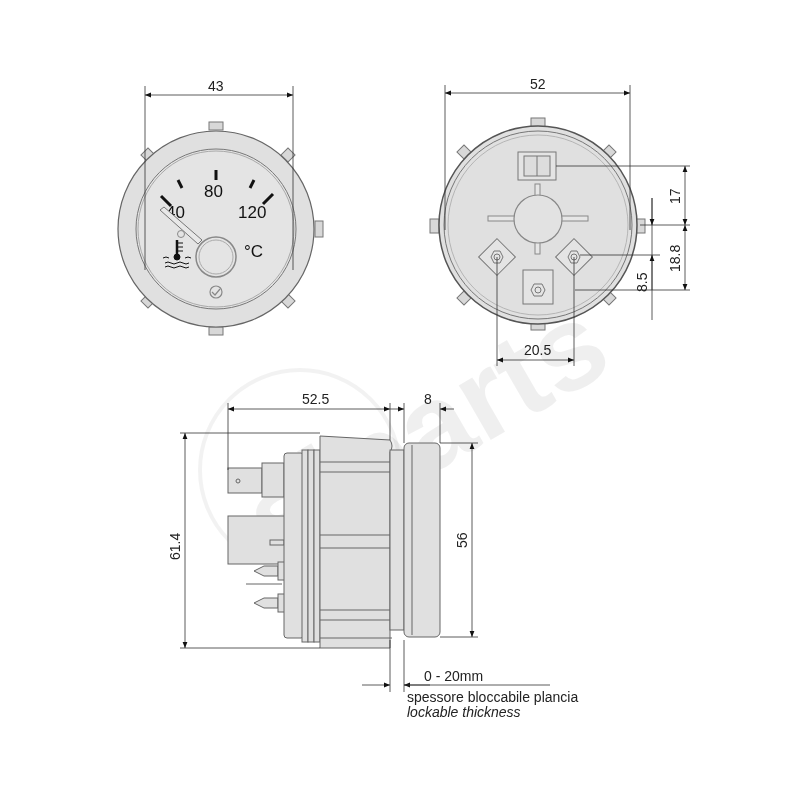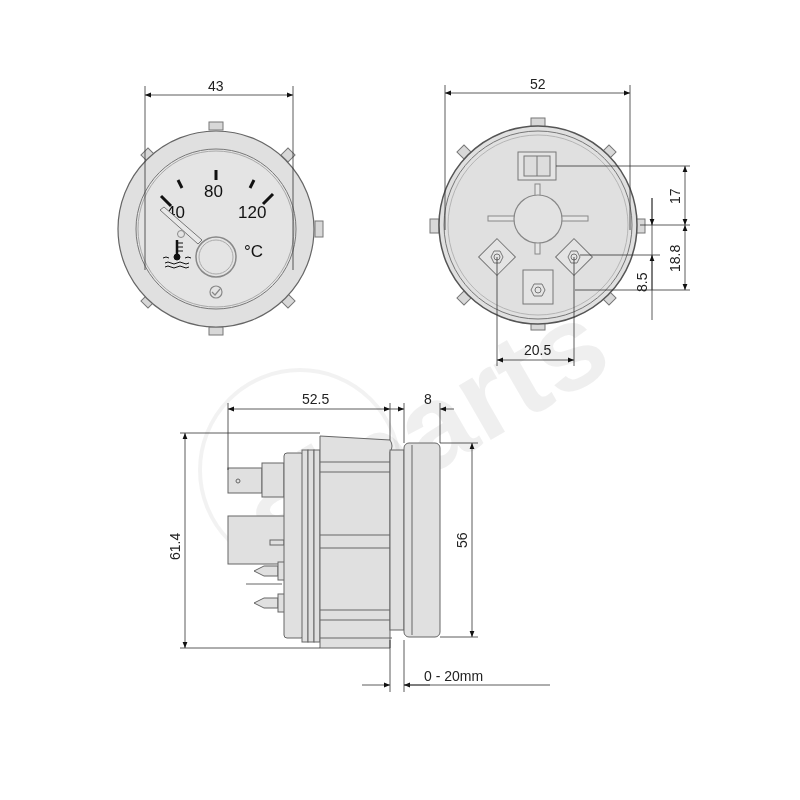--- a/index.html
+++ b/index.html
@@ -222,13 +222,15 @@
     </g>
   </g>
   <text class="dim" x="302" y="404">52.5</text>
   <text class="dim" x="424" y="404">8</text>
   <text class="dim" transform="translate(180 560) rotate(-90)">61.4</text>
   <text class="dim" transform="translate(467 548) rotate(-90)">56</text>
   <text class="dim" x="424" y="681">0 - 20mm</text>
 </svg>
 
 <div class="note" style="left:407px; top:690px;">
+  <div>spessore bloccabile plancia</div>
+  <div class="it">lockable thickness</div>
 </div>
 
 </body></html>

